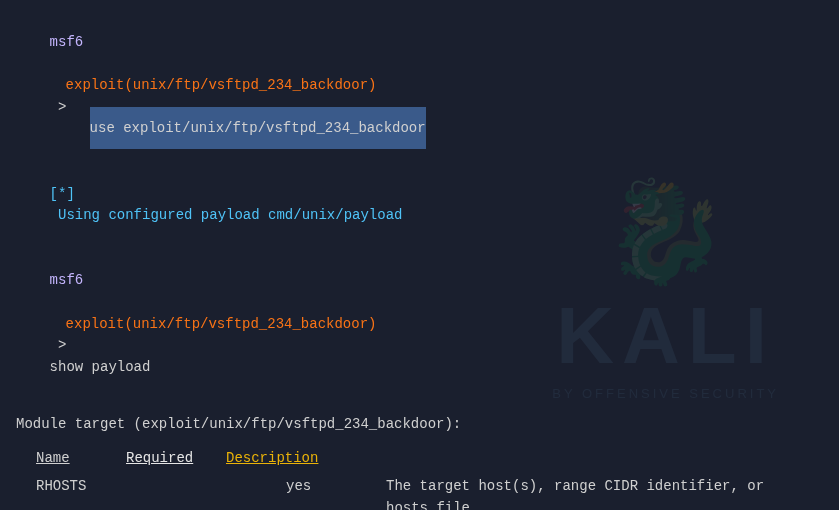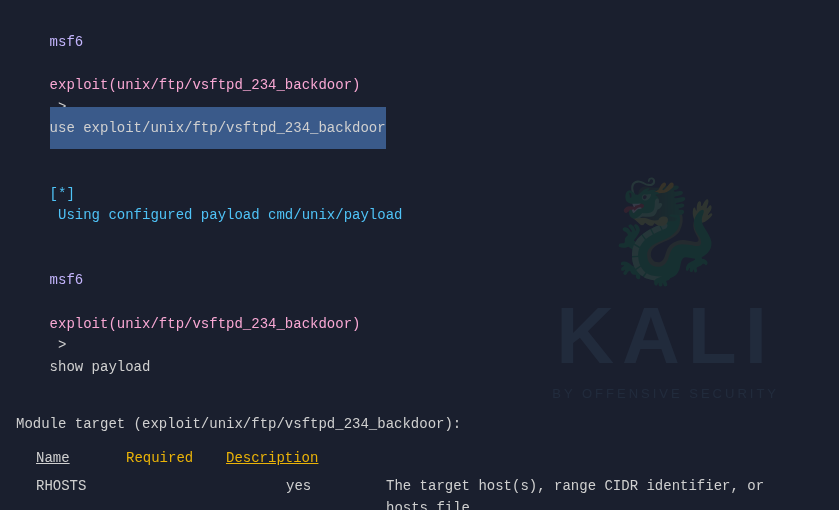--- a/index.html
+++ b/index.html
@@ -61,31 +61,33 @@
     .line {
       line-height: 1.55;
       white-space: pre;
     }
 
     .prompt-prefix {
       color: #c4b5fd;
     }
 
     .prompt-module {
-      color: #f9a8d4;
+      color: #f97316;
+      margin-left: 16px;
     }
 
     .prompt-arrow {
       color: #d0d0d0;
     }
 
     .highlight-cmd {
       background-color: #3a5a8a;
       color: #d0d0d0;
       padding: 13px 0;
+      margin-left: 40px;
     }
 
     .info-line {
       color: #4fc3f7;
     }
 
     .info-bracket {
       color: #4fc3f7;
     }
 
@@ -100,21 +102,21 @@
     }
 
     .table-header {
       display: flex;
       gap: 0;
       align-items: flex-end;
     }
 
     .th-name { width: 90px; color: #d0d0d0; text-decoration: underline; }
     .th-cursetting { width: 160px; color: #d0d0d0; text-decoration: underline; }
-    .th-required { width: 100px; color: #eab308; }
+    .th-required { width: 100px; color: #e5e5e5; text-decoration: underline; }
     .th-description { color: #eab308; text-decoration: underline; }
 
     .table-row-data {
       display: flex;
       gap: 0;
       line-height: 1.55;
     }
 
     .td-name { width: 90px; color: #d0d0d0; }
     .td-cursetting { width: 160px; color: #d0d0d0; }

